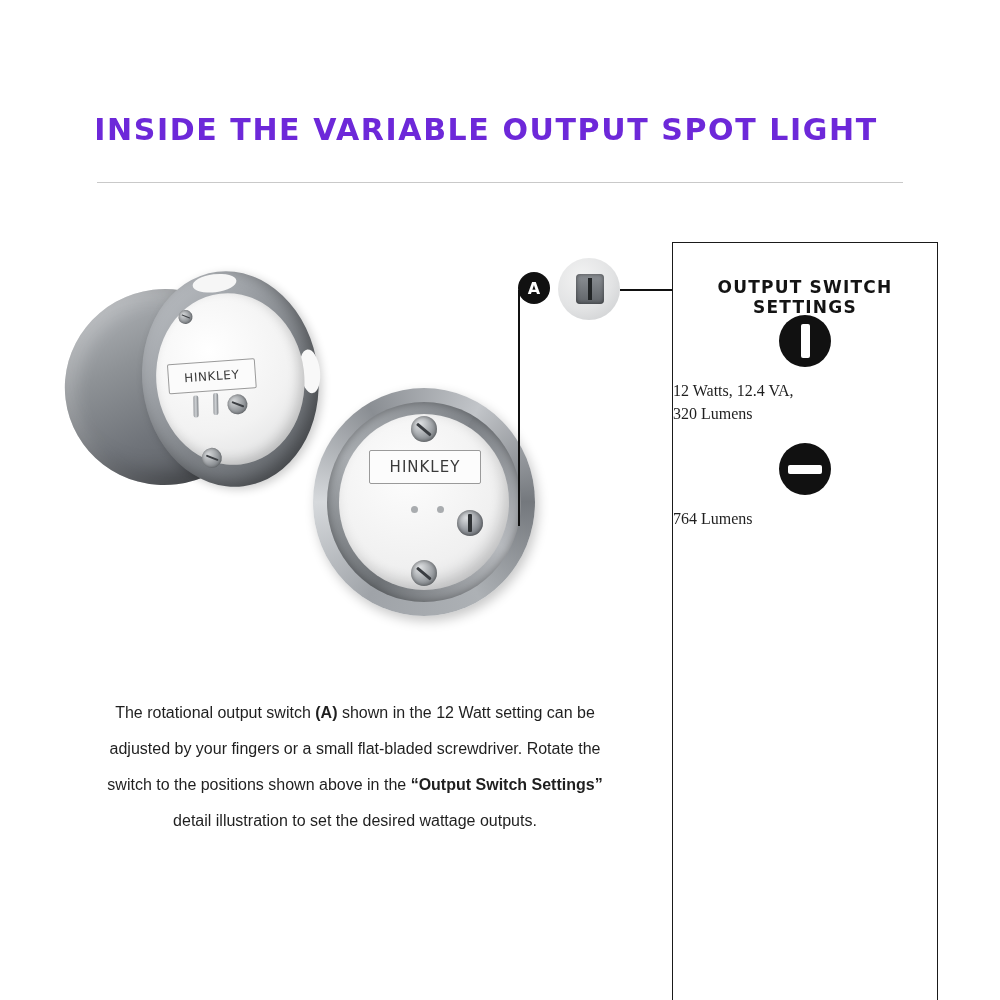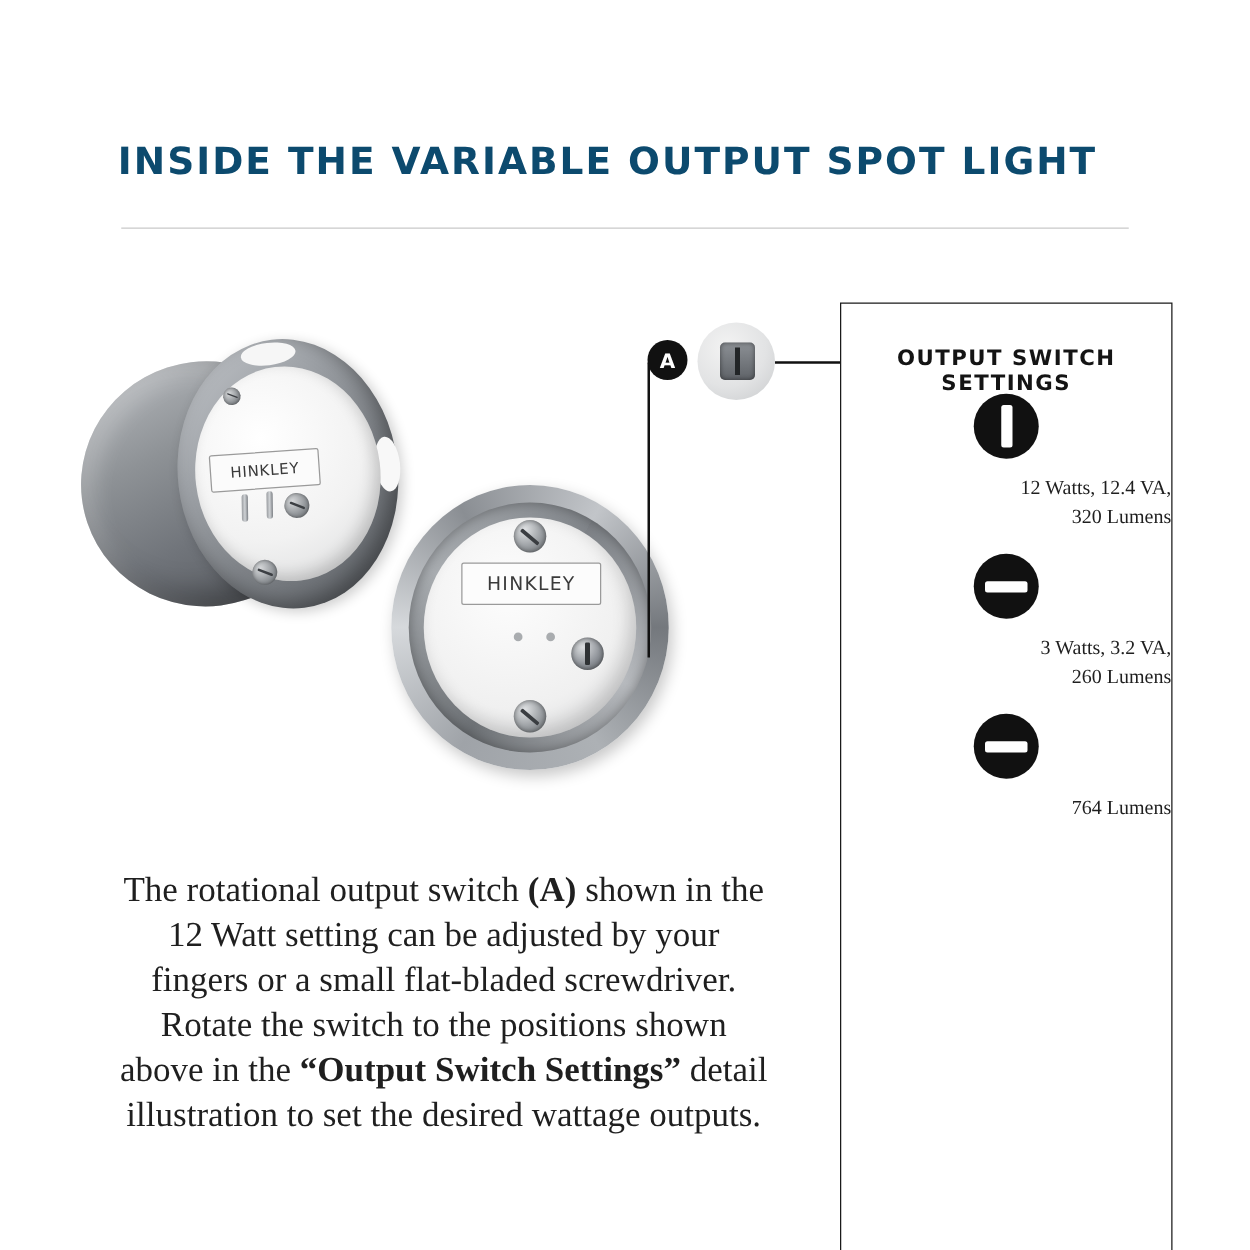--- a/index.html
+++ b/index.html
@@ -20,21 +20,21 @@
   .title {
     position: absolute;
     top: 112px;
     left: 0;
     width: 972px;
     text-align: center;
     font-family: "DejaVu Sans", sans-serif;
     font-weight: bold;
     font-size: 30px;
     letter-spacing: 1.6px;
-    color: #0c4a6e;
+    color: #6d28d9;
     text-transform: uppercase;
   }
   .title-rule {
     position: absolute;
     top: 182px;
     left: 97px;
     width: 806px;
     height: 1px;
     background: #c9c9c9;
   }
@@ -313,22 +313,22 @@
   .leader.v-down { left: 518px; top: 290px; width: 1.5px; height: 236px; }
   .leader.h-right { left: 620px; top: 289px; width: 52px; height: 1.5px; }
 
   
   .body-text {
     position: absolute;
     left: 95px;
     top: 695px;
     width: 520px;
     text-align: center;
-    font-family: Liberation Serif, serif;
-    font-size: 28px;
+    font-family: Liberation Sans, sans-serif;
+    font-size: 16px;
     line-height: 36px;
     color: #1f1f1f;
   }
   .body-text b { font-weight: bold; }
 
   
   .panel {
     position: absolute;
     left: 672px;
     top: 242px;
@@ -352,21 +352,21 @@
   }
   .settings-list {
     position: absolute;
     top: 72px;
     left: 0;
     width: 100%;
   }
   .setting {
     width: 100%;
     margin-bottom: 18px;
-    text-align: right;
+    text-align: left;
   }
   .dial {
     width: 52px;
     height: 52px;
     margin: 0 auto 12px auto;
     border-radius: 50%;
     background: #111111;
     position: relative;
   }
   .dial .slot {
@@ -454,26 +454,17 @@
         <div class="setting-label">
           <div>12 Watts, 12.4 VA,</div>
           <div>320 Lumens</div>
         </div>
       </div>
       <div class="setting">
         <div class="dial horizontal">
           <div class="slot"></div>
         </div>
         <div class="setting-label">
-          <div>3 Watts, 3.2 VA,</div>
-          <div>260 Lumens</div>
-        </div>
-      </div>
-      <div class="setting">
-        <div class="dial horizontal">
-          <div class="slot"></div>
-        </div>
-        <div class="setting-label">
           <div>764 Lumens</div>
         </div>
       </div>
     </div>
 </div>
 
 </body></html>

